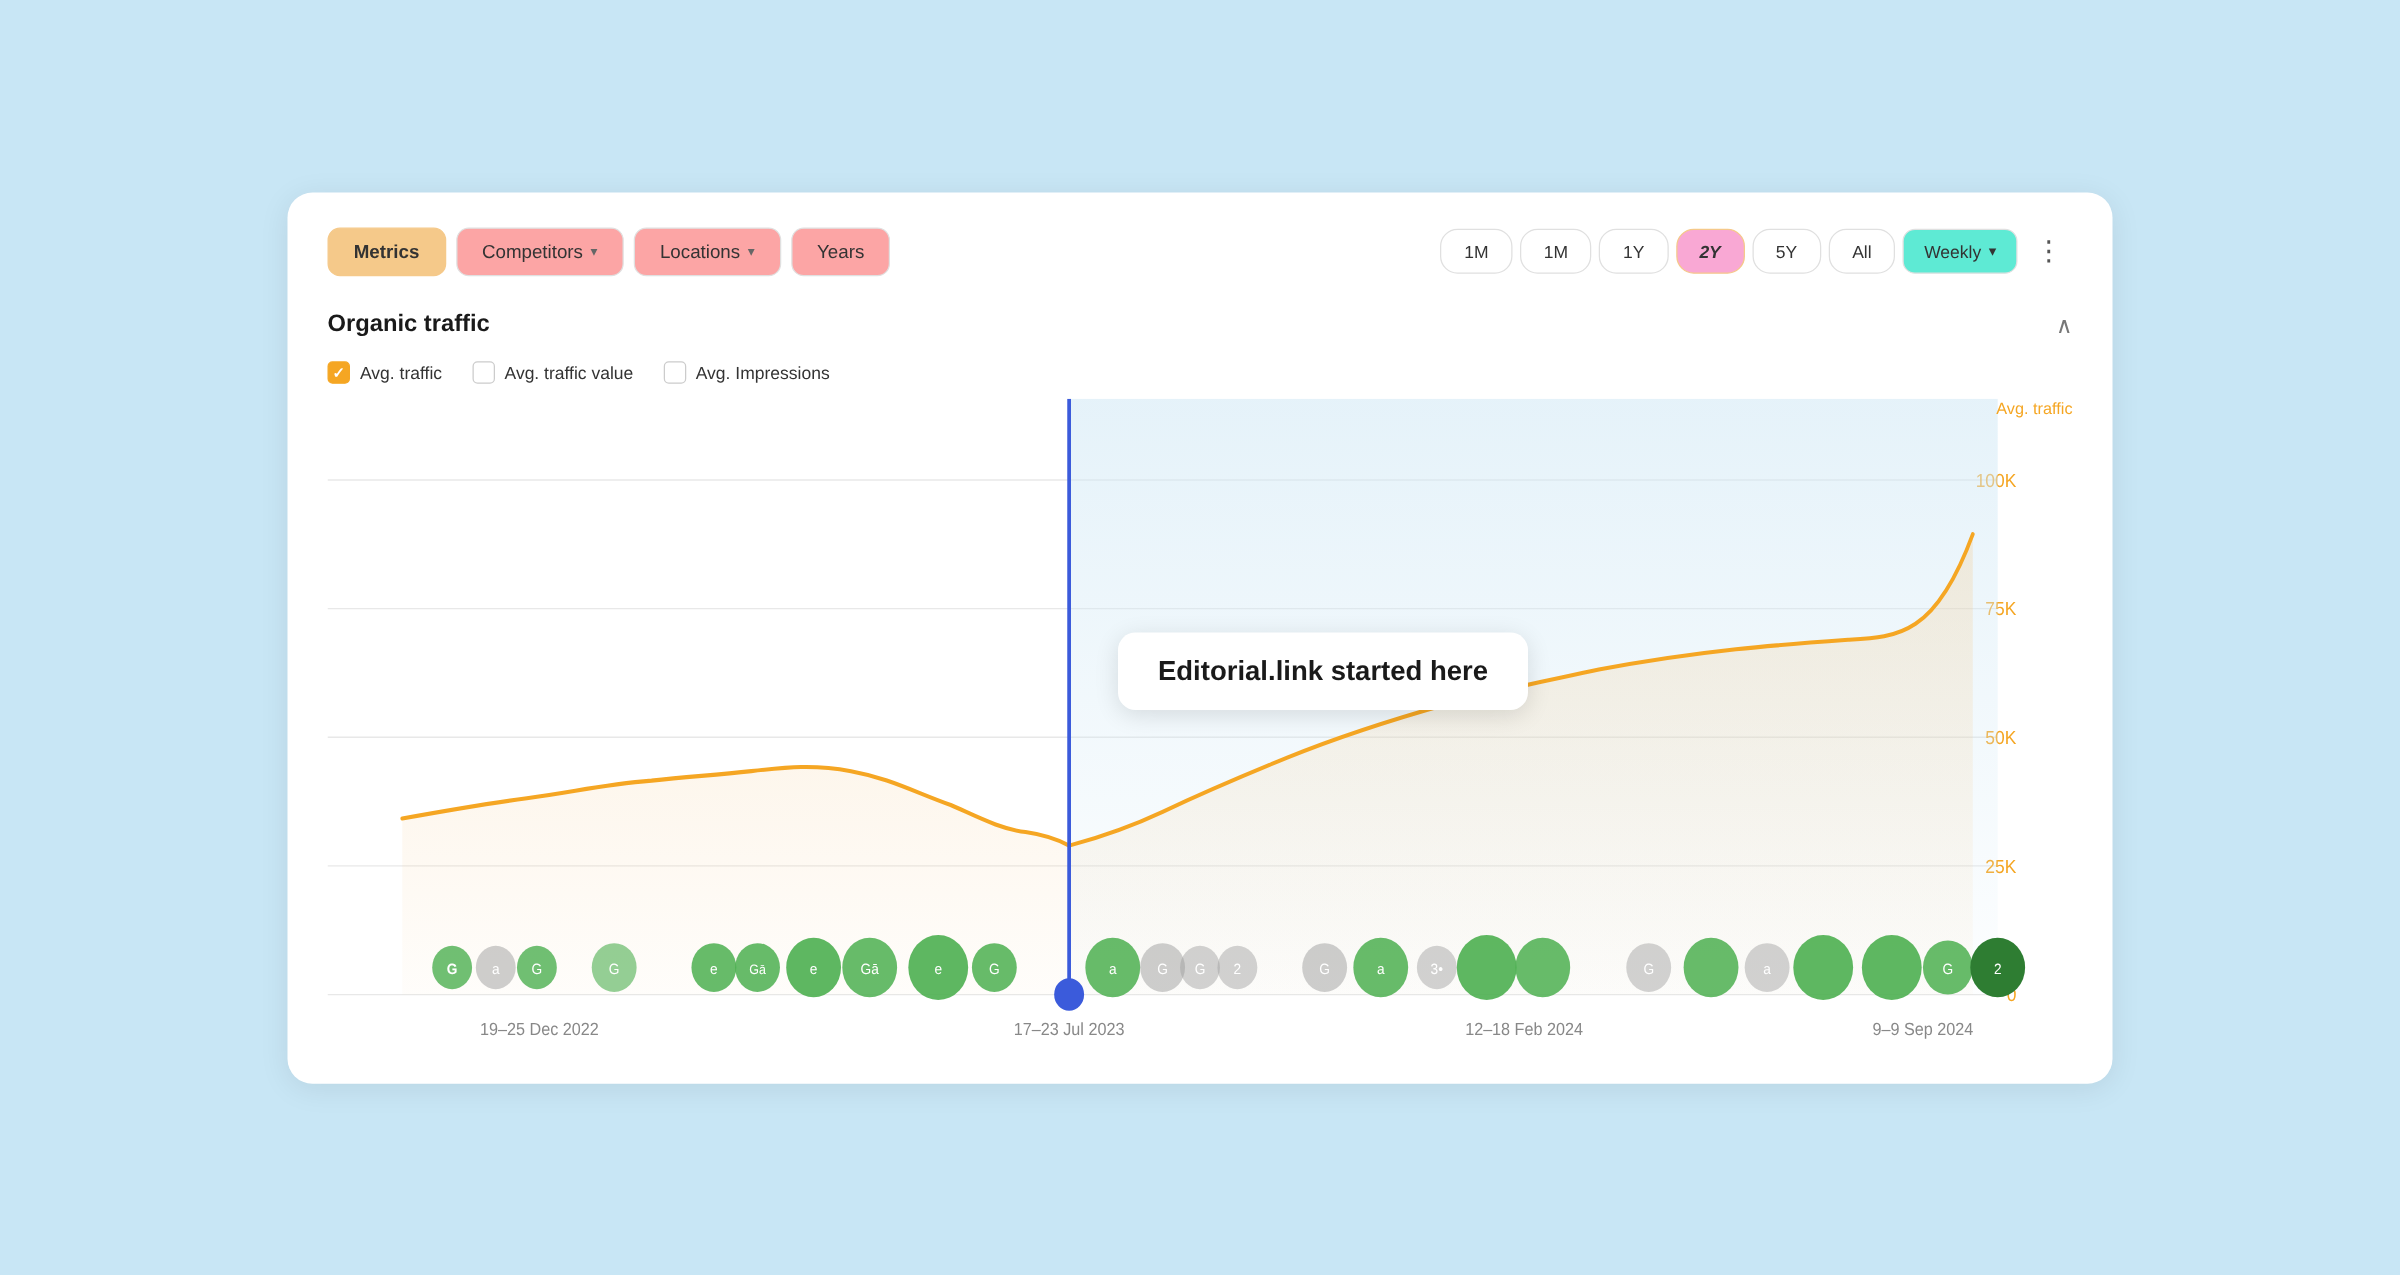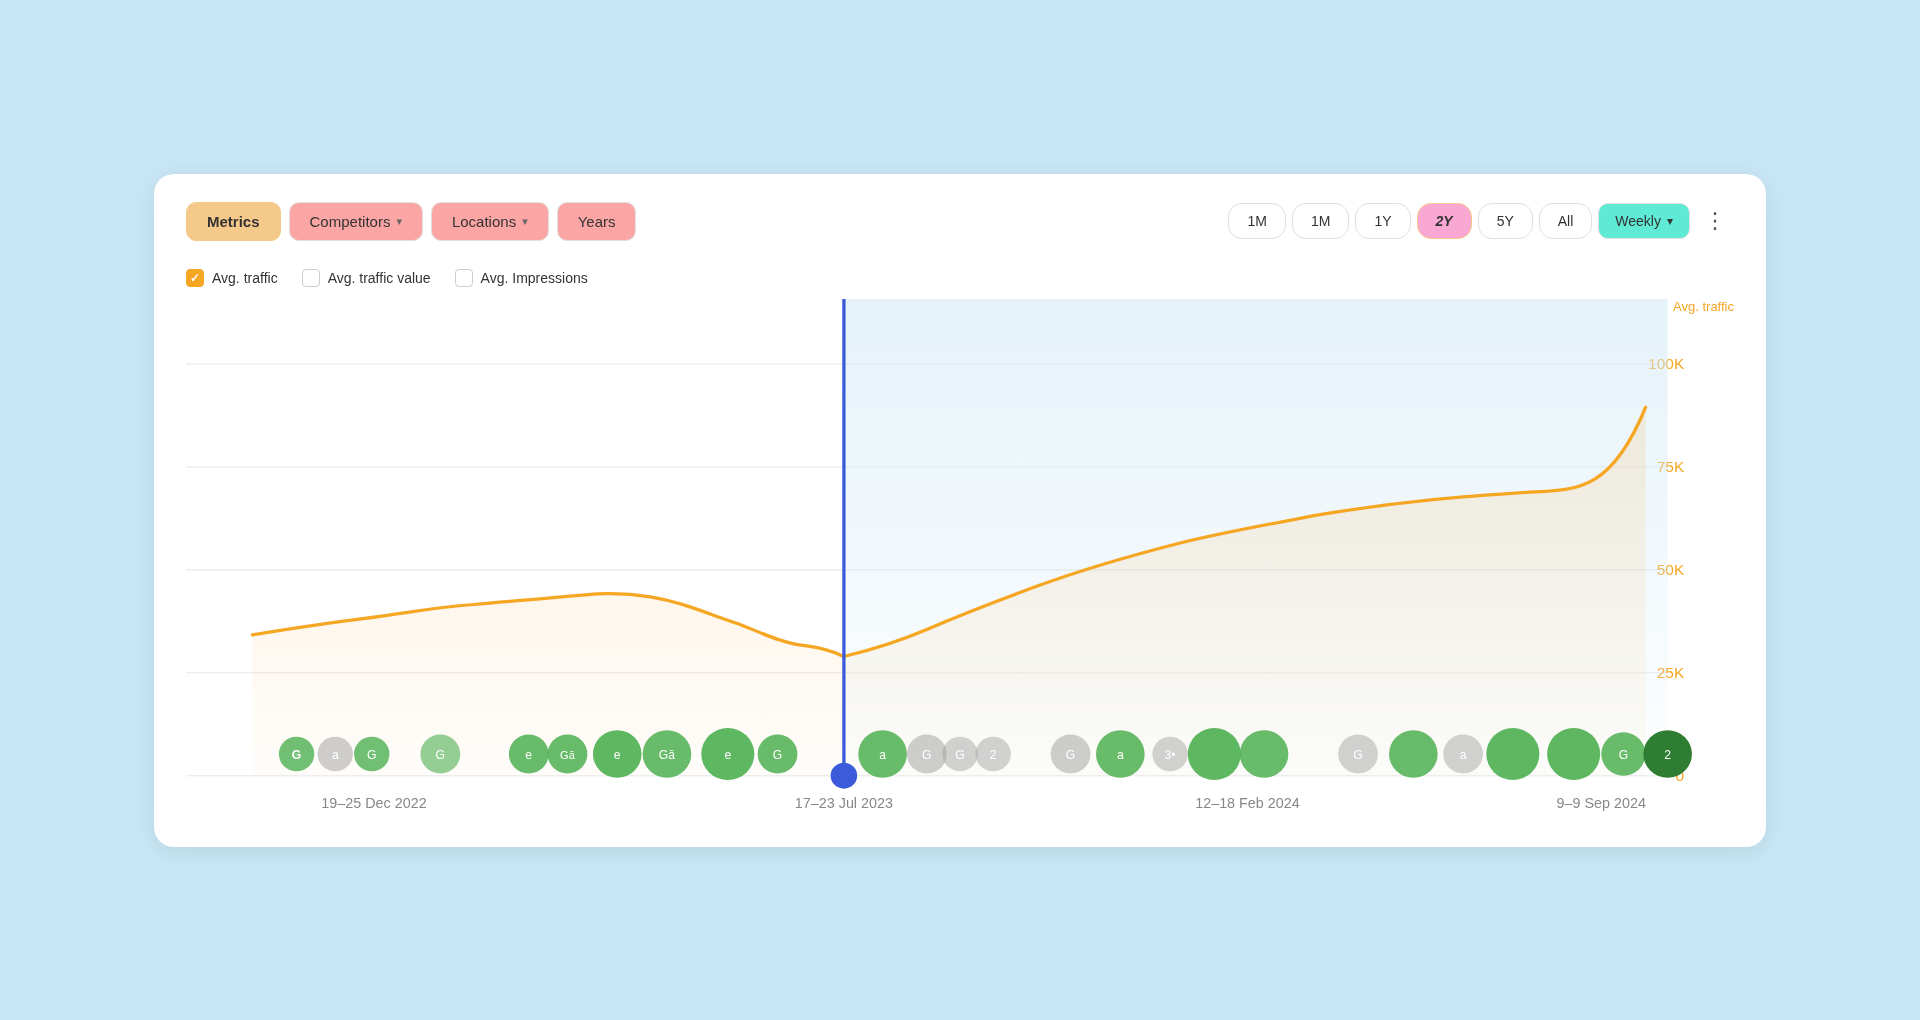--- a/index.html
+++ b/index.html
@@ -7,21 +7,21 @@
       background: #c8e6f5;
       display: flex;
       align-items: center;
       justify-content: center;
       min-height: 100vh;
       font-family: -apple-system, BlinkMacSystemFont, 'Segoe UI', sans-serif;
     }
     .card {
       background: #fff;
       border-radius: 20px;
-      width: 1612px;
+      width: 1460px;
       padding: 28px 32px 28px 32px;
       box-shadow: 0 4px 24px rgba(0,0,0,0.08);
     }
     
     .toolbar {
       display: flex;
       align-items: center;
       justify-content: space-between;
       margin-bottom: 28px;
     }
@@ -206,20 +206,24 @@
         <button class="time-btn">5Y</button>
         <button class="time-btn">All</button>
         <button class="weekly-btn">
           <span>Weekly</span>
           <span style="font-size:12px;">▾</span>
         </button>
         <button class="more-btn">⋮</button>
       </div>
   </div>
 
+  <div class="section-header">
+    <span class="section-title">Organic traffic</span>
+    <button class="collapse-btn">∧</button>
+  </div>
 
   <div class="legend-row">
 
   <div class="legend-item">
         <div class="checkbox checked"></div>
         <span>Avg. traffic</span>
       </div>
       <div class="legend-item">
         <div class="checkbox"></div>
         <span>Avg. traffic value</span>
@@ -354,14 +358,15 @@
       <text x="1155" y="425" font-size="11" fill="white" text-anchor="middle">a</text>
       <circle cx="1200" cy="420" r="24" fill="#4caf50" opacity="0.9"></circle>
       <circle cx="1255" cy="420" r="24" fill="#4caf50" opacity="0.9"></circle>
       <circle cx="1300" cy="420" r="20" fill="#4caf50" opacity="0.85"></circle>
       <text x="1300" y="425" font-size="11" fill="white" text-anchor="middle">G</text>
       <circle cx="1340" cy="420" r="22" fill="#2e7d32" opacity="1"></circle>
       <text x="1340" y="425" font-size="11" fill="white" text-anchor="middle">2</text>
     </svg>
 
     
+    <div class="tooltip">Editorial.link started here</div>
   </div>
 </div>
 
 </body></html>

